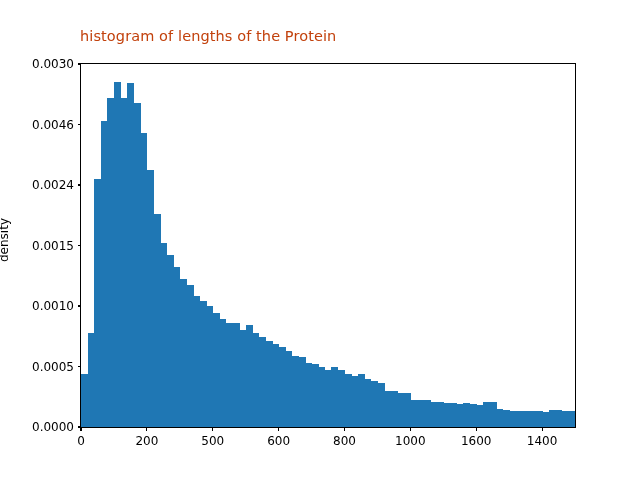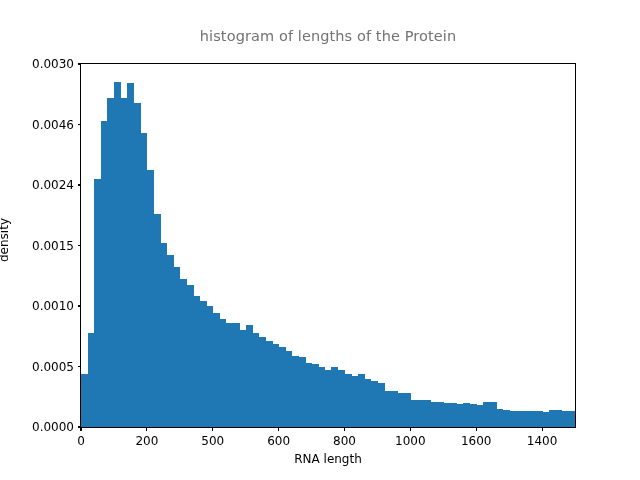--- a/index.html
+++ b/index.html
@@ -18,23 +18,22 @@
     width: 640px;
     height: 480px;
     background: #ffffff;
   }
   
   #chart-title {
     position: absolute;
     left: 80px;
     top: 28px;
     width: 496px;
-    text-align: center;
     font-size: 14.5px;
-    color: #737373;
+    color: #c2410c;
     letter-spacing: 0.1px;
     white-space: nowrap;
   }
   
   #plot-area {
     position: absolute;
     left: 80px;
     top: 63px;
     width: 496px;
     height: 365px;
@@ -282,15 +281,14 @@
           <div class="xtick-mark"></div>
           <div class="xtick-label">1400</div>
         </div>
       </div>
   </div>
 
   <div id="ylabel">
     <span id="ylabel-inner">density</span>
   </div>
 
-  <div id="xlabel">RNA length</div>
 
 </div>
 
 </body></html>

